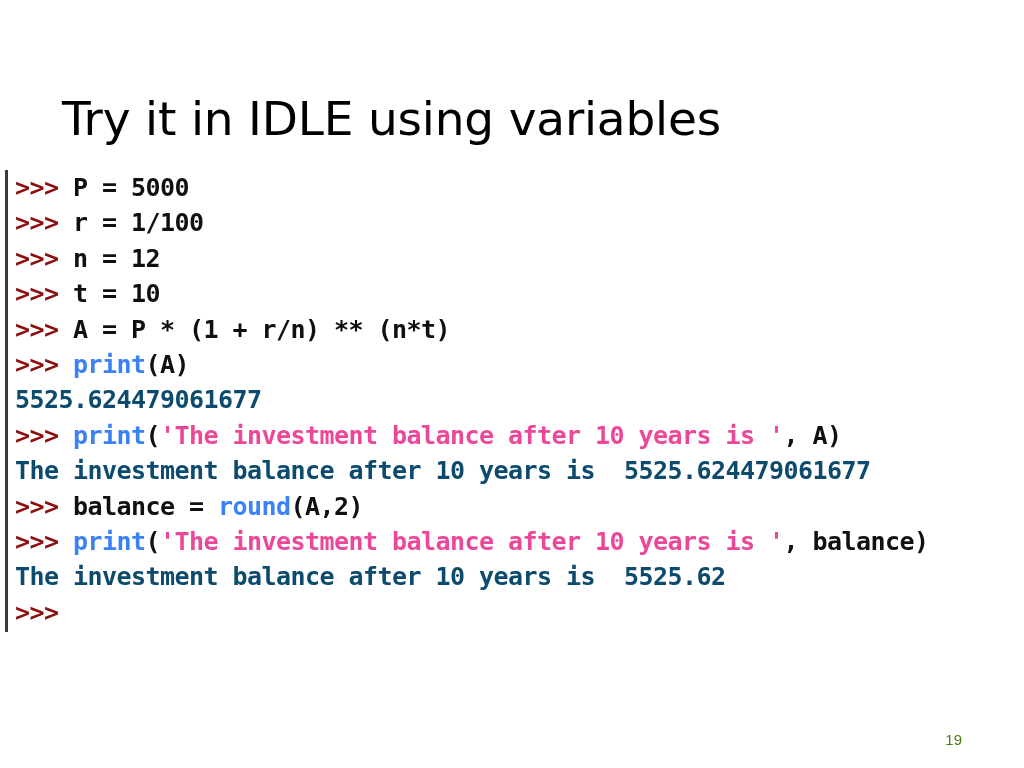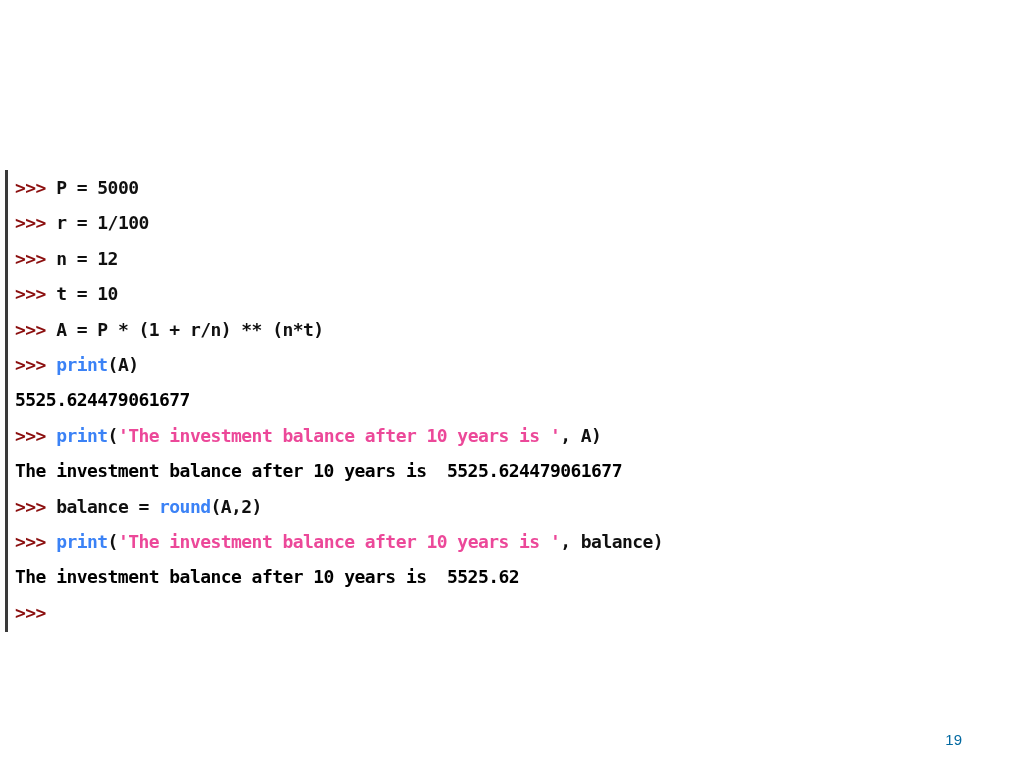--- a/index.html
+++ b/index.html
@@ -47,58 +47,59 @@
     box-sizing: border-box;
     overflow: hidden;
   }
 
   #code-lines {
     position: absolute;
     left: 7px;
     top: 0px;
     width: 1010px;
     font-family: "DejaVu Sans Mono", "Liberation Mono", monospace;
-    font-size: 18px;
+    font-size: 25px;
     font-weight: 700;
     line-height: 35.4px;
     letter-spacing: -0.55px;
     white-space: pre;
     color: #000000;
   }
 
   .code-line {
     height: 35.4px;
     white-space: pre;
     overflow: visible;
   }
 
   
   .tok-prompt  { color: #8b0f0f; }
   .tok-plain   { color: #101010; }
   .tok-builtin { color: #3b82f6; }
   .tok-string  { color: #ec4899; }
-  .tok-output  { color: #000000; }
+  .tok-output  { color: #0c4a6e; }
 
   
   #page-number {
     position: absolute;
     right: 62px;
     bottom: 20px;
     font-family: "Liberation Sans", sans-serif;
     font-size: 15px;
     font-weight: 400;
-    color: #0369a1;
+    color: #4d7c0f;
     text-align: right;
   }
 </style>
 </head>
 <body>
 
 <div id="slide">
 
+  <h1 id="slide-title">Try it in IDLE using variables</h1>
 
   <div id="code-block">
     <div id="code-lines"><div class="code-line"><span class="tok-prompt">&gt;&gt;&gt; </span><span class="tok-plain">P = 5000</span></div><div class="code-line"><span class="tok-prompt">&gt;&gt;&gt; </span><span class="tok-plain">r = 1/100</span></div><div class="code-line"><span class="tok-prompt">&gt;&gt;&gt; </span><span class="tok-plain">n = 12</span></div><div class="code-line"><span class="tok-prompt">&gt;&gt;&gt; </span><span class="tok-plain">t = 10</span></div><div class="code-line"><span class="tok-prompt">&gt;&gt;&gt; </span><span class="tok-plain">A = P * (1 + r/n) ** (n*t)</span></div><div class="code-line"><span class="tok-prompt">&gt;&gt;&gt; </span><span class="tok-builtin">print</span><span class="tok-plain">(A)</span></div><div class="code-line"><span class="tok-output">5525.624479061677</span></div><div class="code-line"><span class="tok-prompt">&gt;&gt;&gt; </span><span class="tok-builtin">print</span><span class="tok-plain">(</span><span class="tok-string">'The investment balance after 10 years is '</span><span class="tok-plain">, A)</span></div><div class="code-line"><span class="tok-output">The investment balance after 10 years is  5525.624479061677</span></div><div class="code-line"><span class="tok-prompt">&gt;&gt;&gt; </span><span class="tok-plain">balance = </span><span class="tok-builtin">round</span><span class="tok-plain">(A,2)</span></div><div class="code-line"><span class="tok-prompt">&gt;&gt;&gt; </span><span class="tok-builtin">print</span><span class="tok-plain">(</span><span class="tok-string">'The investment balance after 10 years is '</span><span class="tok-plain">, balance)</span></div><div class="code-line"><span class="tok-output">The investment balance after 10 years is  5525.62</span></div><div class="code-line"><span class="tok-prompt">&gt;&gt;&gt;</span></div></div>
   </div>
 
   <div id="page-number">19</div>
 
 </div>
 
 </body></html>

